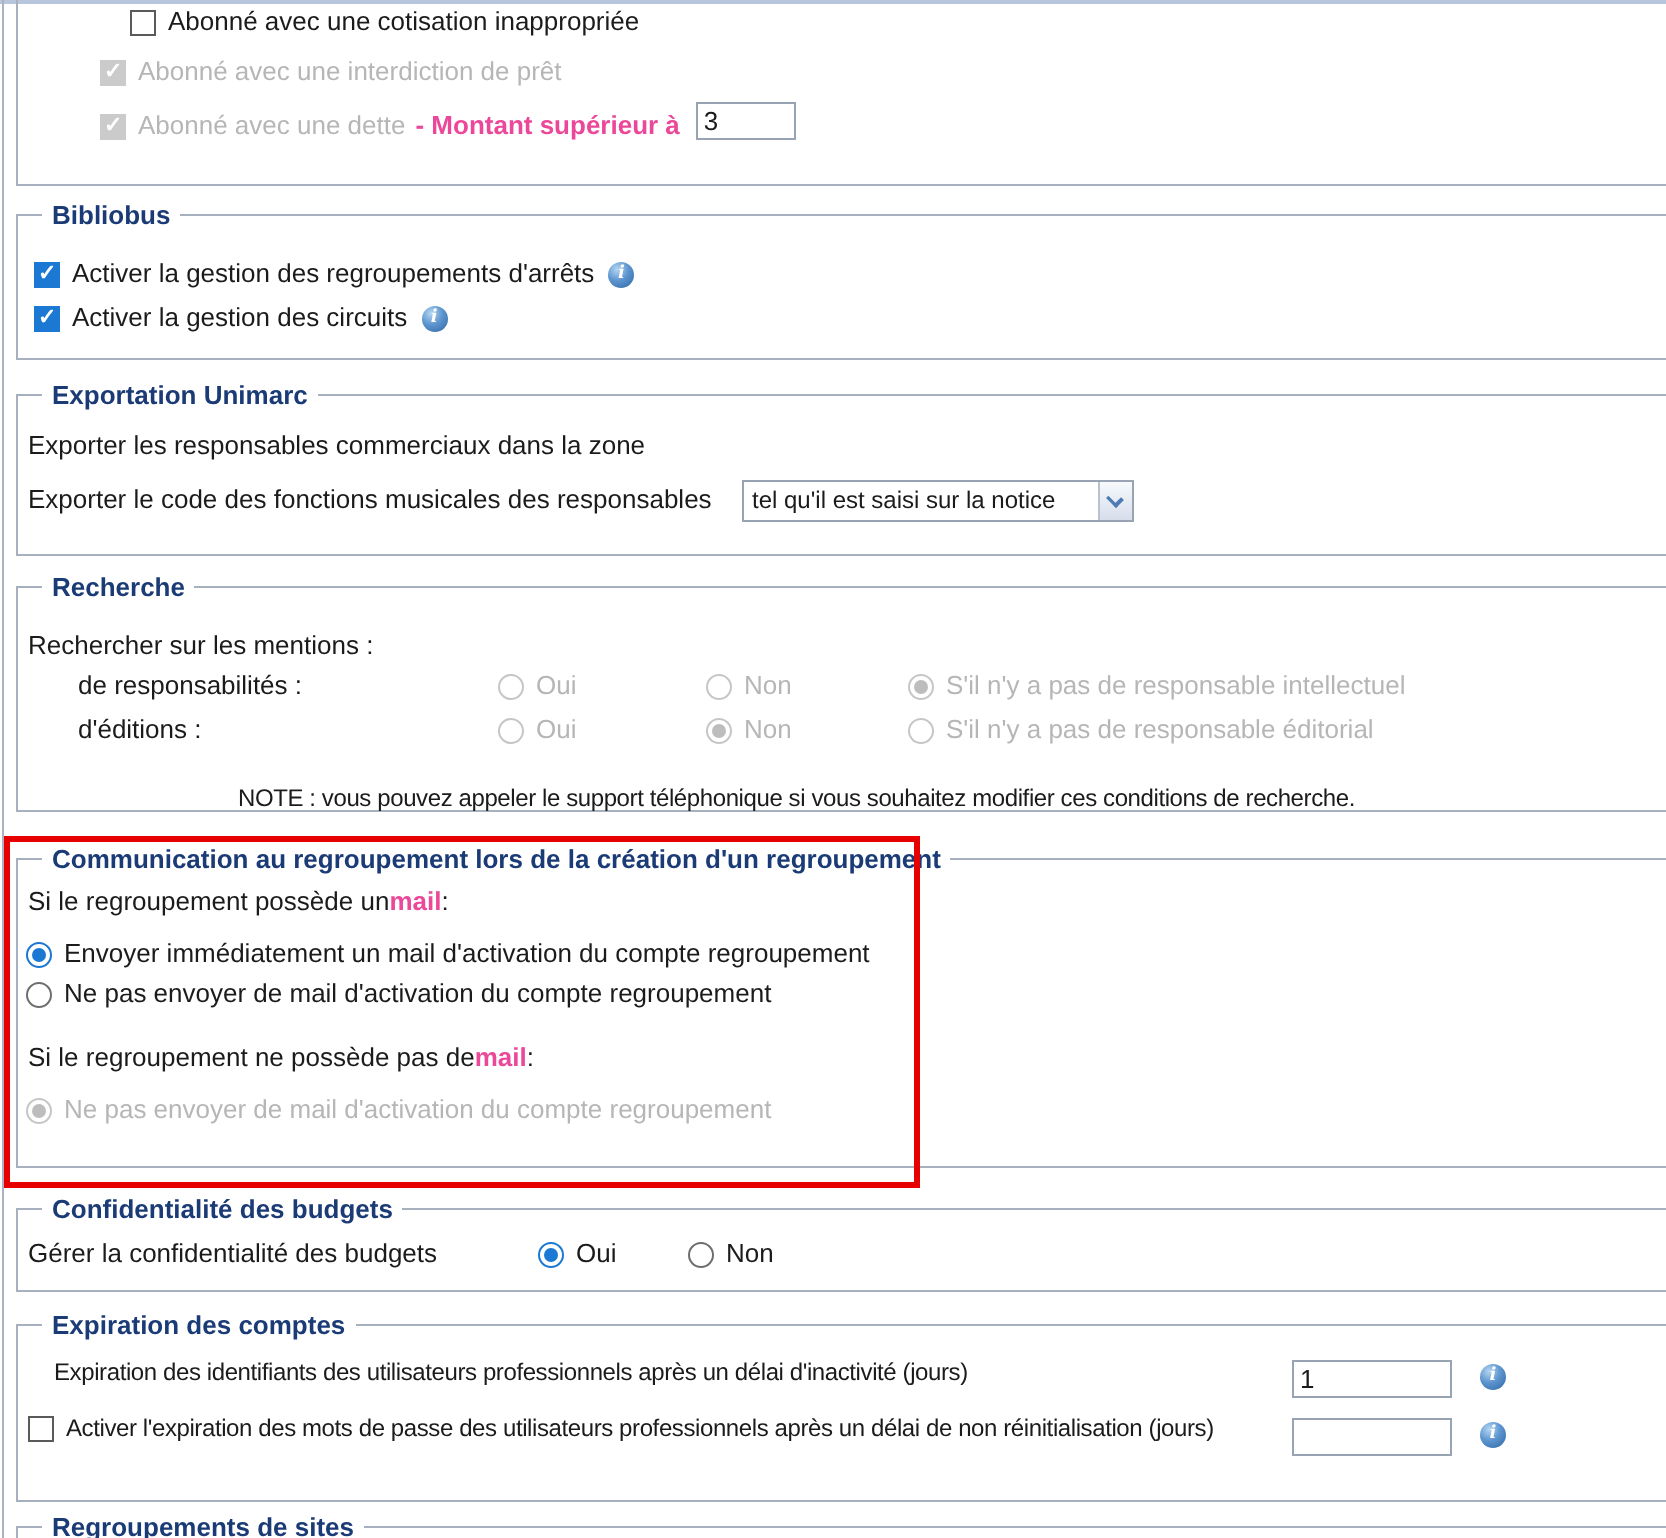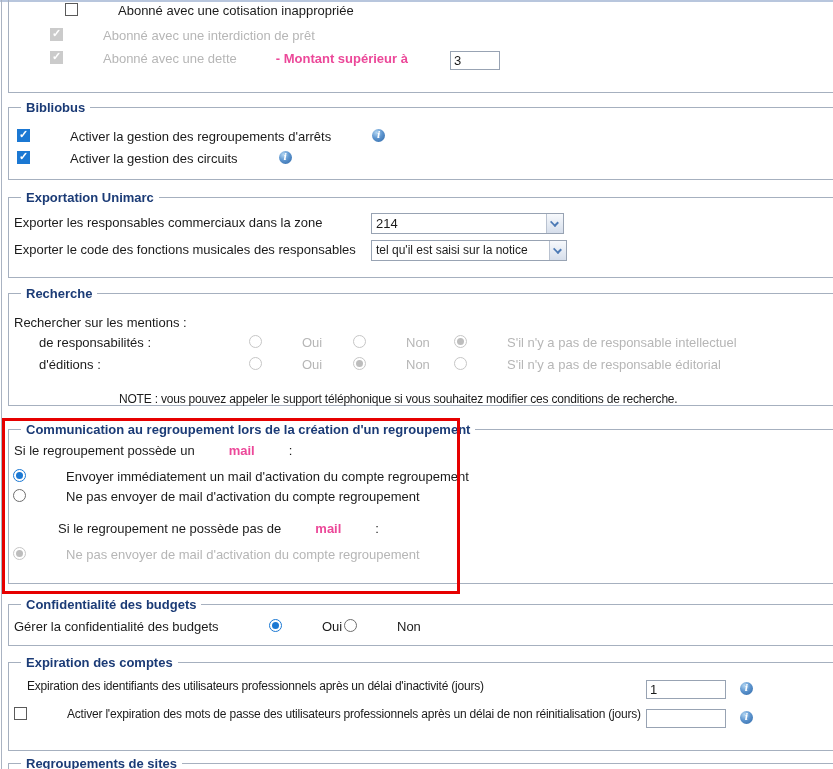--- a/index.html
+++ b/index.html
@@ -10,21 +10,21 @@
     font-size:13px; color:#1b1b1b;
   }
   .top-line { position:absolute; left:0; top:0; width:833px; height:2px; background:#b8c6dd; }
   .outer-left { position:absolute; left:1px; top:0; width:1px; height:769px; background:#aab3c2; }
 
   .fs { position:absolute; left:8px; width:852px; border:1px solid #a6b0bf; background:transparent; }
   .legend {
     position:absolute; top:-8px; left:12px; background:#fff; padding:0 5px;
     color:#1b3b76; font-weight:bold; font-size:13px; white-space:nowrap;
   }
-  .row { position:absolute; display:flex; align-items:flex-start; white-space:nowrap;gap:34px; }
+  .row { position:absolute; display:flex; align-items:flex-end; white-space:nowrap; }
   .lbl { }
   .gray { color:#b6b6b6; }
   .boldtxt { font-weight:bold; color:#ec4899; }
 
   
   .cb { position:relative; width:13px; height:13px; border:1px solid #5a5a5a; background:#fff;
         display:inline-block; flex:0 0 auto; margin-right:6px; }
   .cb.checked { background:#1b78d3; border-color:#1b78d3; }
   .cb.checked.disabled { background:#cbcbcb; border-color:#cbcbcb; }
   .cb-mark { position:absolute; left:1px; top:-2px; color:#fff; font-size:11px; font-weight:bold; }
@@ -113,26 +113,20 @@
           <span class="info-i">i</span>
         </span>
     </div>
   </div>
 
   <div class="fs" style="top:197px; height:81px;">
     <div class="legend">Exportation Unimarc</div>
     <div class="row" style="left:5px; top:17px;">
       <span class="lbl">Exporter les responsables commerciaux dans la zone</span>
     </div>
-    <div class="select" style="left:362px; top:15px; width:193px;">
-      <span class="select-value" style="font-size:13px;">214</span>
-      <span class="select-arrow">
-          <span class="chev"></span>
-        </span>
-    </div>
     <div class="row" style="left:5px; top:44px;">
       <span class="lbl">Exporter le code des fonctions musicales des responsables</span>
     </div>
     <div class="select" style="left:362px; top:42px; width:196px;padding-left:48px;">
       <span class="select-value">tel qu'il est saisi sur la notice</span>
       <span class="select-arrow">
           <span class="chev"></span>
         </span>
     </div>
   </div>
@@ -185,21 +179,21 @@
         <span class="lbl"> :</span>
     </div>
     <div class="row" style="left:4px; top:39px;">
       <span class="radio selected"></span>
       <span class="lbl">Envoyer immédiatement un mail d'activation du compte regroupement</span>
     </div>
     <div class="row" style="left:4px; top:59px;">
       <span class="radio"></span>
       <span class="lbl">Ne pas envoyer de mail d'activation du compte regroupement</span>
     </div>
-    <div class="row" style="left:5px; top:91px;margin-left:44px;">
+    <div class="row" style="left:5px; top:91px;">
       <span class="lbl">Si le regroupement ne possède pas de </span>
         <span class="boldtxt">mail</span>
         <span class="lbl"> :</span>
     </div>
     <div class="row" style="left:4px; top:117px;">
       <span class="radio disabled selected"></span>
       <span class="lbl gray">Ne pas envoyer de mail d'activation du compte regroupement</span>
     </div>
   </div>
 

